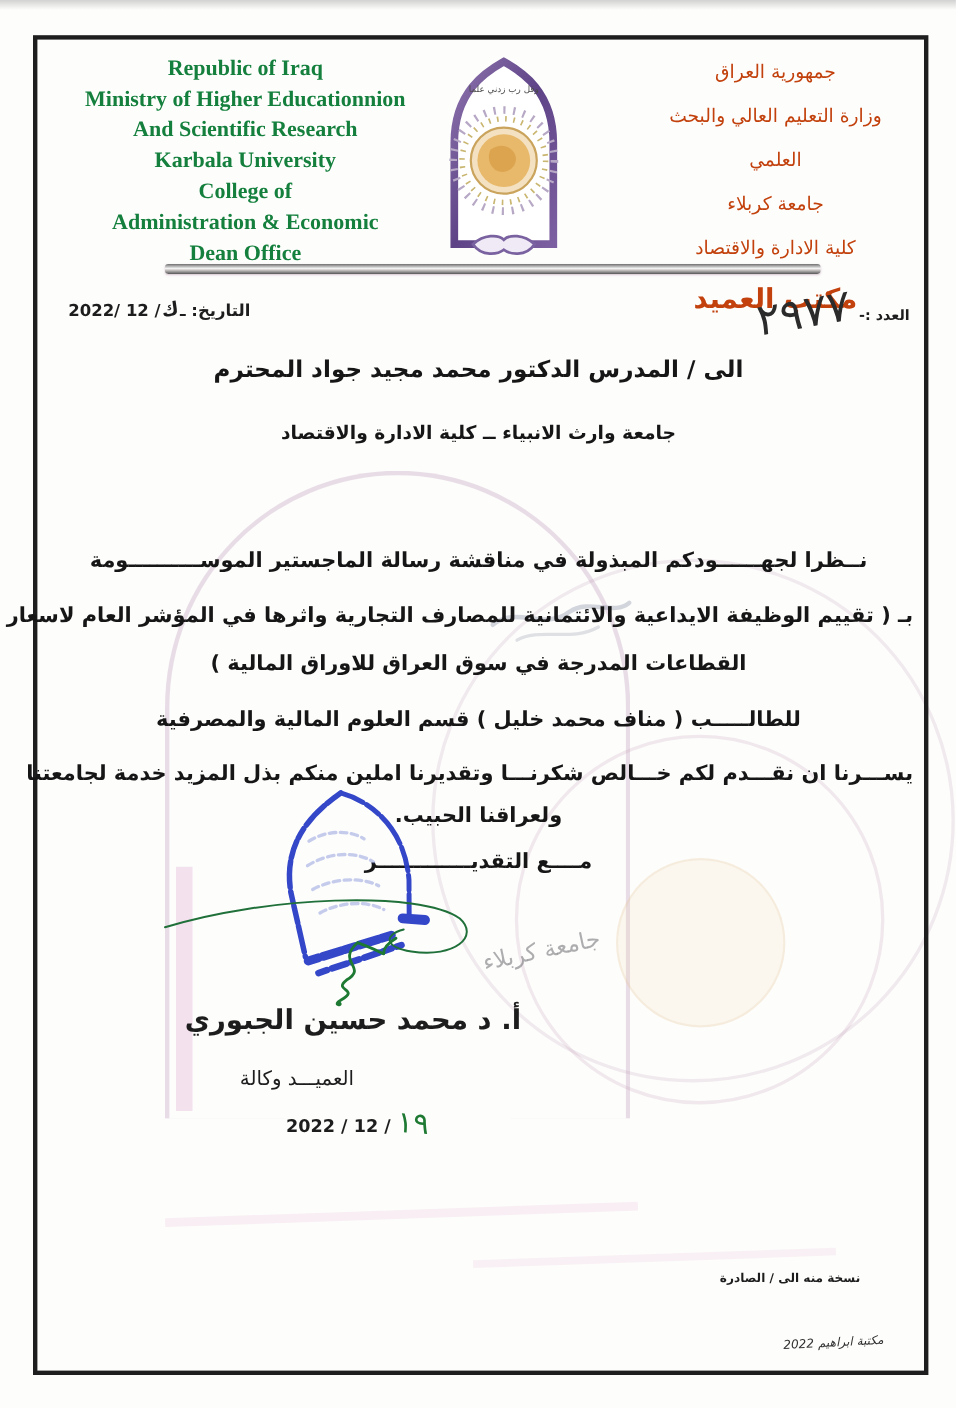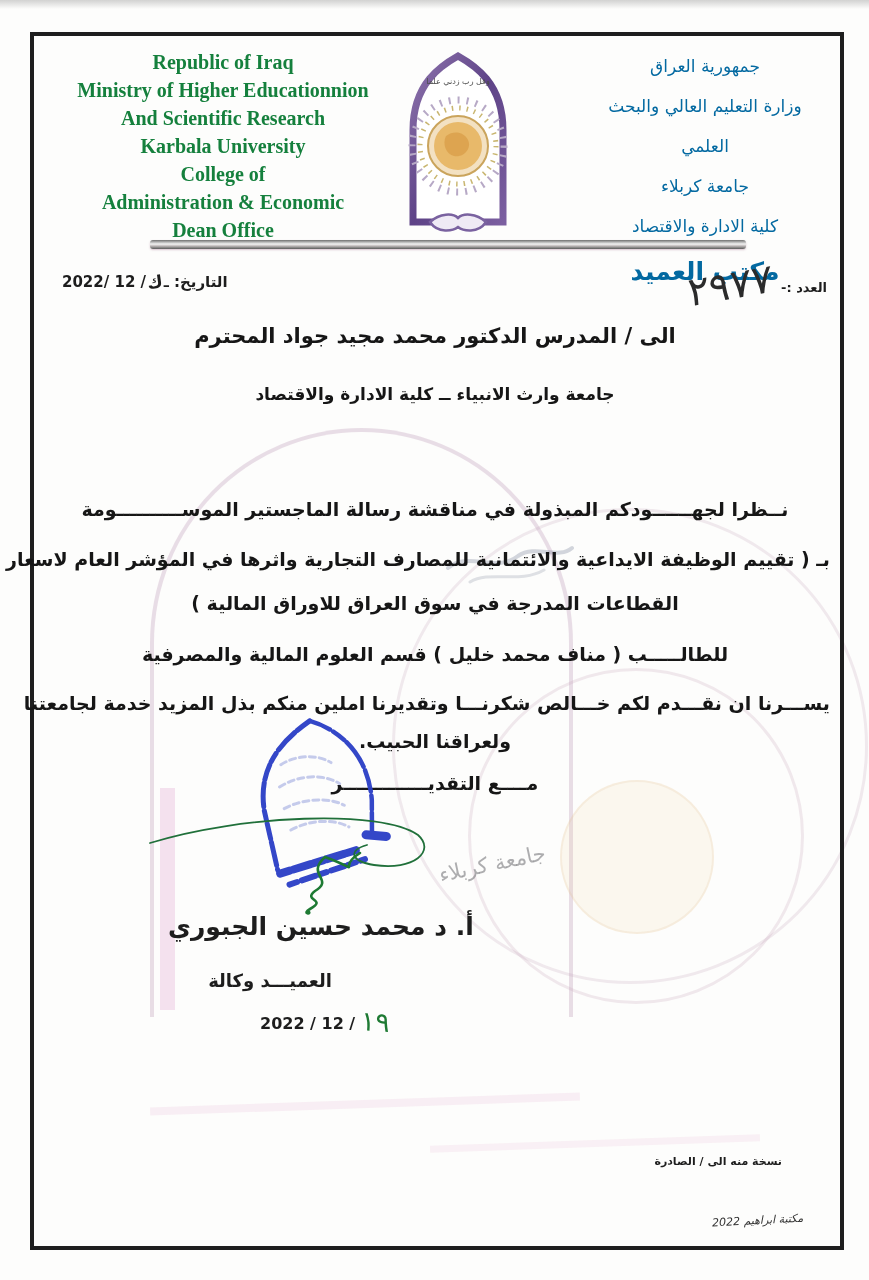--- a/index.html
+++ b/index.html
@@ -27,21 +27,21 @@
   .wm-krbla{left:438px;top:852px;transform:rotate(-12deg);
     color:rgba(108,108,112,.55);font-size:21px;letter-spacing:2px;font-weight:400;direction:rtl;}
   .wm-strip{left:160px;top:788px;width:15px;height:222px;background:rgba(236,197,224,.5);}
   .wm-streak1{left:150px;top:1100px;width:430px;height:8px;background:rgba(240,205,225,.30);transform:rotate(-2deg);}
   .wm-streak2{left:430px;top:1140px;width:330px;height:7px;background:rgba(240,205,225,.25);transform:rotate(-2deg);}
   
   .hdr-en{position:absolute;left:58px;top:48px;width:330px;text-align:center;
     font-family:"Liberation Serif","DejaVu Serif",serif;font-weight:700;
     font-size:20px;line-height:28px;color:#15803d;}
   .hdr-ar{position:absolute;left:592px;top:46px;width:226px;text-align:center;
-    direction:rtl;font-size:17px;line-height:40px;font-weight:400;color:#0369a1;}
+    direction:rtl;font-size:17px;line-height:40px;font-weight:400;color:#c2410c;}
   .hdr-ar .office{font-size:25px;line-height:52px;font-weight:700;}
   .logo{position:absolute;left:398px;top:50px;}
   .divider{position:absolute;left:150px;top:240px;width:596px;height:9px;border-radius:3px;
     background:linear-gradient(180deg,#6f6f6f,#f3f3f3 45%,#cfcaca 60%,#5a5a5a);
     box-shadow:0 1px 2px rgba(150,90,120,.35);}
   
   .number-row{position:absolute;right:42px;top:262px;display:flex;align-items:flex-start;direction:rtl;gap:8px;}
   .number-label{font-size:13px;font-weight:700;padding-top:18px;}
   .number-value{font-size:40px;font-weight:400;color:#2b2b2b;letter-spacing:7px;
     transform:rotate(-10deg) skewX(-6deg);display:inline-block;}
@@ -59,21 +59,21 @@
   .b3{top:592px;font-size:19px;}
   .b4{top:643px;font-size:19px;}
   .b5{top:692px;font-size:19px;}
   .b6{top:730px;font-size:19px;}
   .closing{top:772px;font-size:19px;}
   
   .stamp{position:absolute;left:232px;top:712px;transform:rotate(-7deg);opacity:.95;}
   .sig{position:absolute;left:120px;top:795px;}
   .sig-name{position:absolute;left:168px;top:912px;font-size:25px;font-weight:700;direction:rtl;}
   .sig-title{position:absolute;left:150px;top:970px;width:240px;text-align:center;
-    font-size:18px;font-weight:700;direction:rtl;}
+    font-size:18px;font-weight:400;direction:rtl;}
   .sig-date{position:absolute;left:228px;top:1006px;display:flex;align-items:flex-start;gap:6px;margin-left:32px;}
   .sig-date .printed{font-size:16px;font-weight:700;padding-top:8px;}
   .sig-date .hand{font-size:27px;font-weight:400;color:#1e7a33;transform:rotate(4deg);letter-spacing:3px;}
   
   .copy-note{position:absolute;right:87px;top:1143px;font-size:11px;font-weight:700;direction:rtl;margin-top:12px;}
   .print-note{position:absolute;right:66px;top:1214px;font-size:11px;font-style:italic;
     color:#333;transform:rotate(-3deg);direction:rtl;}
 </style>
 </head>
 <body>

